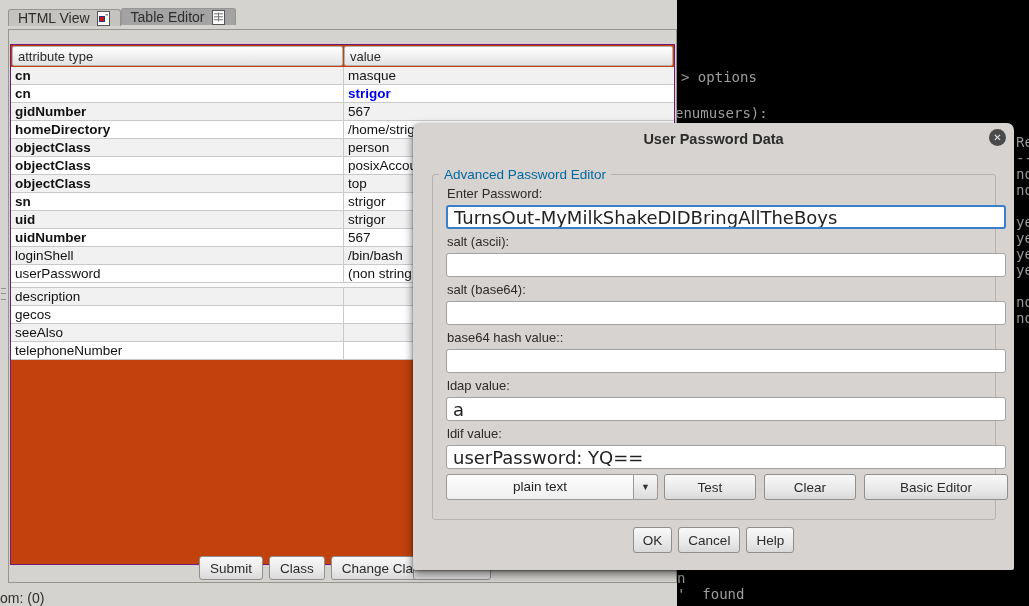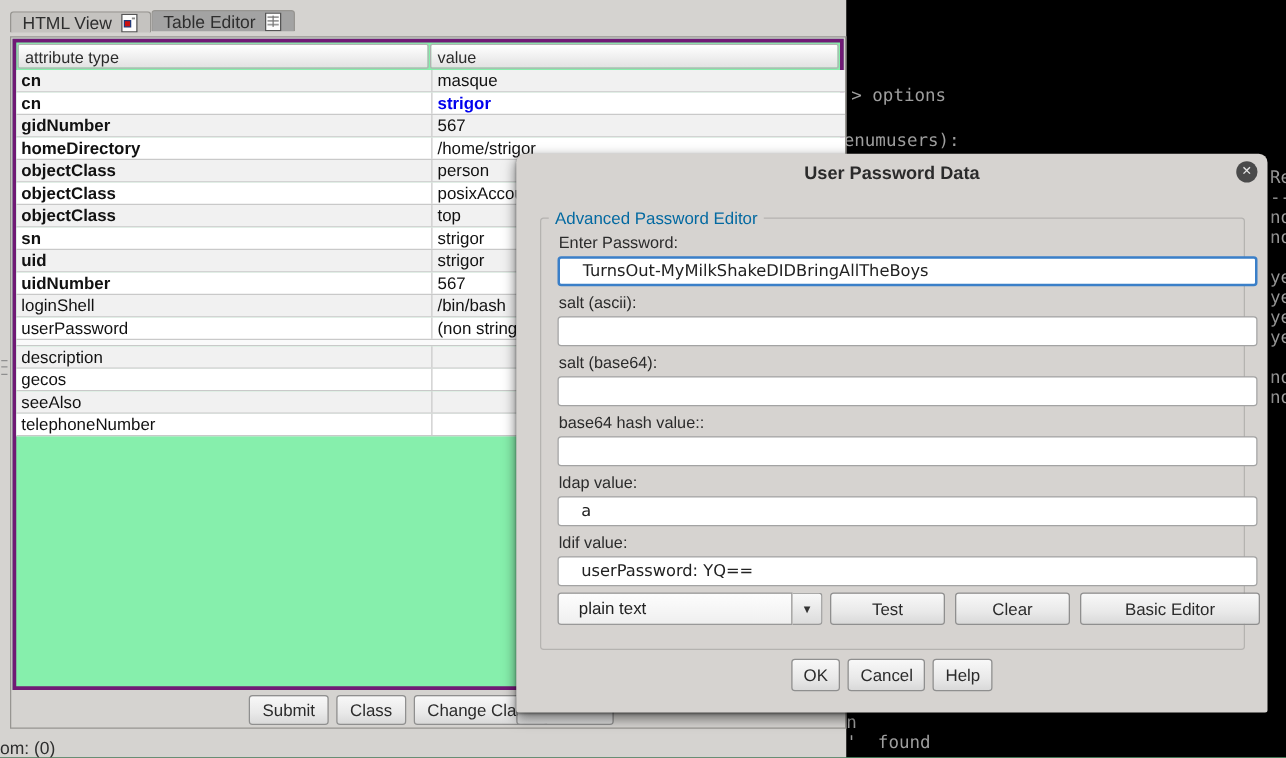--- a/index.html
+++ b/index.html
@@ -20,22 +20,22 @@
   .tabbar { position:absolute; left:8px; top:4px; height:25px; display:flex;align-items:center; }
   .tab { display:flex; align-items:center; gap:6px; padding:0 9px; font-size:14px; color:#2e2e2e;
          border:1px solid #979591; border-bottom:none; border-radius:3px 3px 0 0; }
   .tab.inactive { background:#c5c3c0; margin-top:2px; }
   .tab.active { background:#a3a3a3; position:relative; z-index:2; }
   .tab-icon { width:15px; height:15px; display:inline-block; }
 
   .pane { position:absolute; left:8px; top:29px; width:669px; height:554px;
           background:#d5d3d0; border:1px solid #979591; }
 
-  .tablebox { position:absolute; left:1px; top:1px; width:665px; height:521px;
-              background:#86efac; border:3px solid #701a75; }
+  .tablebox { position:absolute; left:1px; top:14px; width:665px; height:521px;
+              background:#c2410c; border:1px solid #701a75; }
   .thead { display:flex; gap:1px; padding:1px; }
   .th { height:20px; background:linear-gradient(#ffffff,#e2e2e2); border:1px solid #b2b2b2;
         border-radius:2px; font-size:13px; color:#2b2b2b; padding:2px 5px; }
   .th.c1 { width:331px; } .th.c2 { width:329px; }
   .tbody { width:663px; }
   .trow { display:flex; height:18px; border-bottom:1px solid #c9c9c9; }
   .trow:nth-child(even) { background:#ffffff; }
   .trow:nth-child(odd)  { background:#f1f1f1; }
   .cell { font-size:13.5px; color:#111; line-height:17px; padding:0 4px; overflow:hidden; white-space:nowrap; }
   .cell.attr { width:332px; }
@@ -61,27 +61,27 @@
                background:#4a4a4a; color:#e8e8e8; font-size:10px; line-height:17px; text-align:center;
                border:none; padding:0; }
   .group-frame { position:absolute; left:19px; top:51px; width:564px; height:346px;
                  border:1px solid #b5b3b0; border-radius:3px; }
   .group-legend { position:absolute; left:26px; top:44px; background:#d6d3d0; padding:0 5px;
                   font-size:13.5px; color:#0369a1; }
   .dlg-content { position:absolute; left:33px; top:63px; width:562px; }
   .field { margin-bottom:5px; }
   .field-label { display:block; font-size:13px; color:#2b2b2b; line-height:16px; margin:0 0 3px 1px; }
   .field-input { display:block; width:560px; height:24px; background:#fff; border:1px solid #a3a3a3;
-                 border-radius:3px; font-size:13px; color:#222; padding:0 18px;
+                 border-radius:3px; font-size:18px; color:#222; padding:0 6px;
                  font-family:"DejaVu Sans", sans-serif; }
   .field-input.focused { border:2px solid #3a7fc8; }
   .combo-row { display:flex; margin-top:3px; }
   .combo-box { width:204px; height:26px; background:linear-gradient(#fdfdfd,#efefef);
                border:1px solid #999; border-radius:3px 0 0 3px; font-size:13.5px; color:#222;
-               line-height:24px; padding:0 16px; overflow:hidden; }
+               line-height:24px; padding:0 4px; overflow:hidden;text-align:center; }
   .combo-arrow { width:26px; height:26px; background:linear-gradient(#f8f8f8,#dcdcdc);
                  border:1px solid #999; border-left:none; border-radius:0 3px 3px 0;
                  font-size:9px; color:#333; text-align:center; padding:0; }
   .group-btn { height:26px; margin-left:8px; }
   .group-btn:nth-of-type(1) { width:92px; margin-left:6px; }
   .group-btn:nth-of-type(2) { width:92px; }
   .group-btn:nth-of-type(3) { width:144px; }
   .dlg-buttons { position:absolute; left:0; top:404px; width:601px; display:flex;
                  justify-content:center; gap:6px; }
   .dlg-btn { height:26px; padding:0 9px; }

